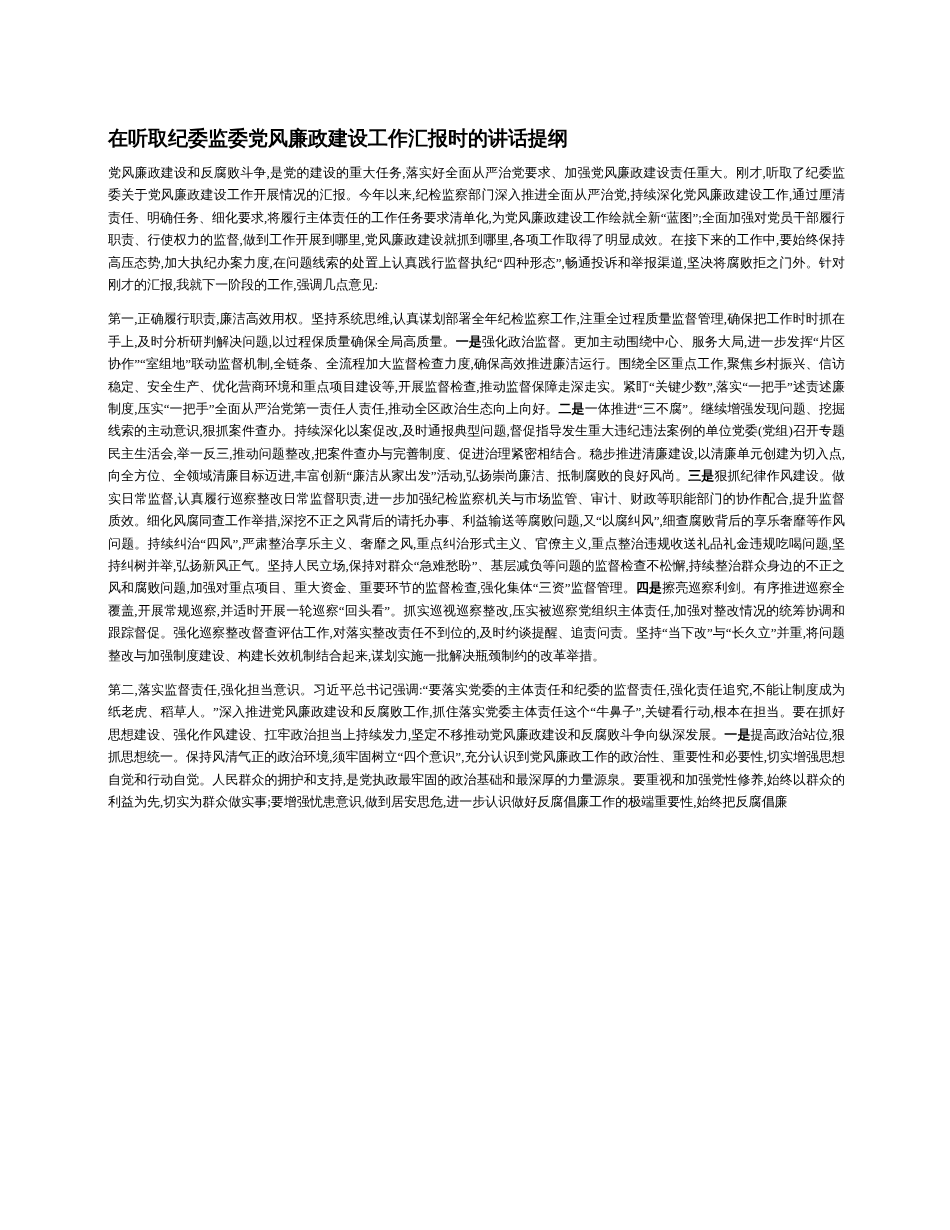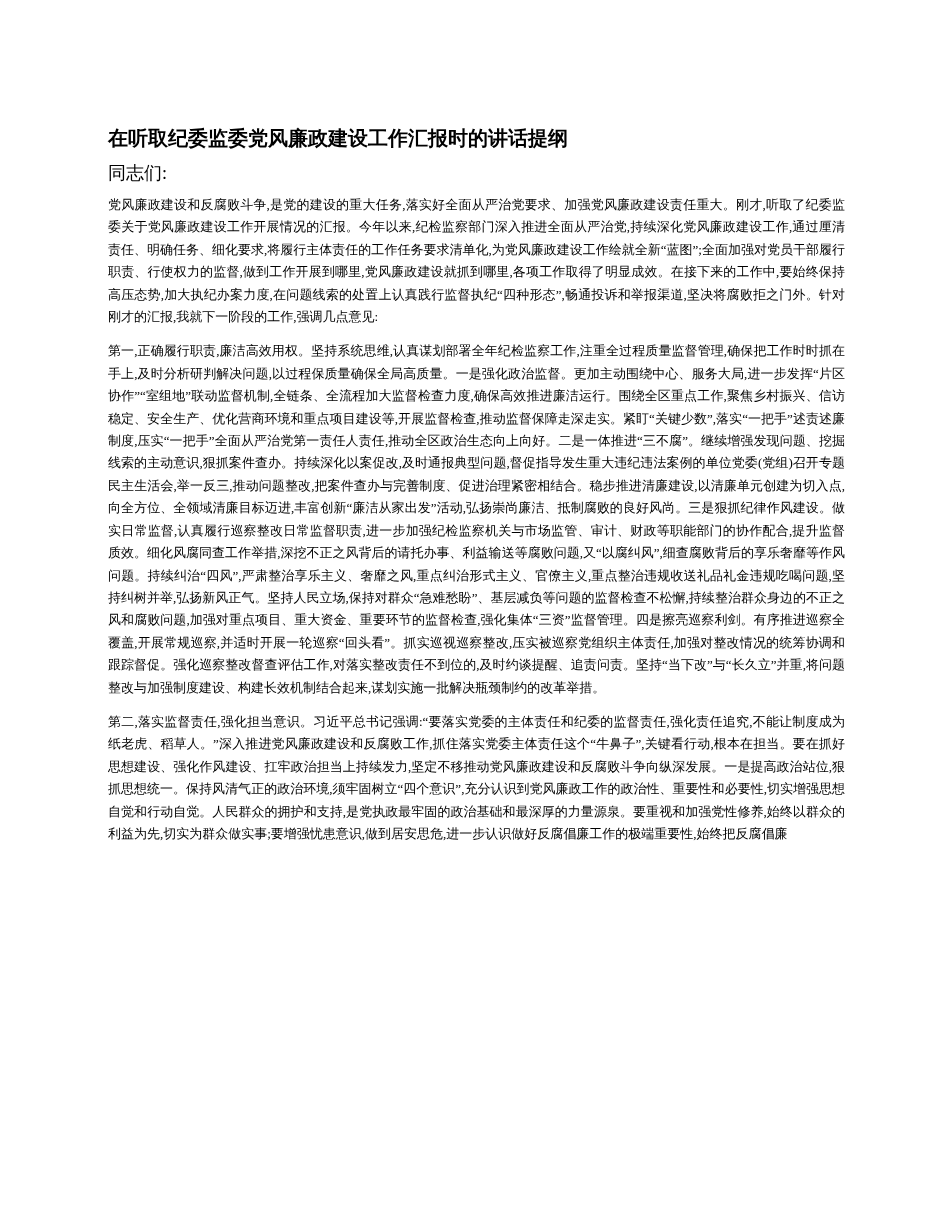--- a/index.html
+++ b/index.html
@@ -34,27 +34,26 @@
     margin: 0 0 10px 0;
   }
   .body-paragraph {
     font-size: 13px;
     line-height: 22.4px;
     margin: 0 0 12px 0;
     text-align: justify;
     word-break: break-all;
   }
   .body-paragraph .run-bold {
-    font-weight: 400;
+    font-weight: 700;
   }
 </style>
 </head>
 <body>
 
 <div class="page">
   <h1 class="doc-title">在听取纪委监委党风廉政建设工作汇报时的讲话提纲</h1>
-  <p class="salutation">同志们:</p>
   <div>
       <p class="body-paragraph"><span class="run-regular">党风廉政建设和反腐败斗争,是党的建设的重大任务,落实好全面从严治党要求、加强党风廉政建设责任重大。刚才,听取了纪委监委关于党风廉政建设工作开展情况的汇报。今年以来,纪检监察部门深入推进全面从严治党,持续深化党风廉政建设工作,通过厘清责任、明确任务、细化要求,将履行主体责任的工作任务要求清单化,为党风廉政建设工作绘就全新“蓝图”;全面加强对党员干部履行职责、行使权力的监督,做到工作开展到哪里,党风廉政建设就抓到哪里,各项工作取得了明显成效。在接下来的工作中,要始终保持高压态势,加大执纪办案力度,在问题线索的处置上认真践行监督执纪“四种形态”,畅通投诉和举报渠道,坚决将腐败拒之门外。针对刚才的汇报,我就下一阶段的工作,强调几点意见:</span></p>
       <p class="body-paragraph"><span class="run-regular">第一,正确履行职责,廉洁高效用权。坚持系统思维,认真谋划部署全年纪检监察工作,注重全过程质量监督管理,确保把工作时时抓在手上,及时分析研判解决问题,以过程保质量确保全局高质量。</span><span class="run-bold">一是</span><span class="run-regular">强化政治监督。更加主动围绕中心、服务大局,进一步发挥“片区协作”“室组地”联动监督机制,全链条、全流程加大监督检查力度,确保高效推进廉洁运行。围绕全区重点工作,聚焦乡村振兴、信访稳定、安全生产、优化营商环境和重点项目建设等,开展监督检查,推动监督保障走深走实。紧盯“关键少数”,落实“一把手”述责述廉制度,压实“一把手”全面从严治党第一责任人责任,推动全区政治生态向上向好。</span><span class="run-bold">二是</span><span class="run-regular">一体推进“三不腐”。继续增强发现问题、挖掘线索的主动意识,狠抓案件查办。持续深化以案促改,及时通报典型问题,督促指导发生重大违纪违法案例的单位党委(党组)召开专题民主生活会,举一反三,推动问题整改,把案件查办与完善制度、促进治理紧密相结合。稳步推进清廉建设,以清廉单元创建为切入点,向全方位、全领域清廉目标迈进,丰富创新“廉洁从家出发”活动,弘扬崇尚廉洁、抵制腐败的良好风尚。</span><span class="run-bold">三是</span><span class="run-regular">狠抓纪律作风建设。做实日常监督,认真履行巡察整改日常监督职责,进一步加强纪检监察机关与市场监管、审计、财政等职能部门的协作配合,提升监督质效。细化风腐同查工作举措,深挖不正之风背后的请托办事、利益输送等腐败问题,又“以腐纠风”,细查腐败背后的享乐奢靡等作风问题。持续纠治“四风”,严肃整治享乐主义、奢靡之风,重点纠治形式主义、官僚主义,重点整治违规收送礼品礼金违规吃喝问题,坚持纠树并举,弘扬新风正气。坚持人民立场,保持对群众“急难愁盼”、基层减负等问题的监督检查不松懈,持续整治群众身边的不正之风和腐败问题,加强对重点项目、重大资金、重要环节的监督检查,强化集体“三资”监督管理。</span><span class="run-bold">四是</span><span class="run-regular">擦亮巡察利剑。有序推进巡察全覆盖,开展常规巡察,并适时开展一轮巡察“回头看”。抓实巡视巡察整改,压实被巡察党组织主体责任,加强对整改情况的统筹协调和跟踪督促。强化巡察整改督查评估工作,对落实整改责任不到位的,及时约谈提醒、追责问责。坚持“当下改”与“长久立”并重,将问题整改与加强制度建设、构建长效机制结合起来,谋划实施一批解决瓶颈制约的改革举措。</span></p>
       <p class="body-paragraph"><span class="run-regular">第二,落实监督责任,强化担当意识。习近平总书记强调:“要落实党委的主体责任和纪委的监督责任,强化责任追究,不能让制度成为纸老虎、稻草人。”深入推进党风廉政建设和反腐败工作,抓住落实党委主体责任这个“牛鼻子”,关键看行动,根本在担当。要在抓好思想建设、强化作风建设、扛牢政治担当上持续发力,坚定不移推动党风廉政建设和反腐败斗争向纵深发展。</span><span class="run-bold">一是</span><span class="run-regular">提高政治站位,狠抓思想统一。保持风清气正的政治环境,须牢固树立“四个意识”,充分认识到党风廉政工作的政治性、重要性和必要性,切实增强思想自觉和行动自觉。人民群众的拥护和支持,是党执政最牢固的政治基础和最深厚的力量源泉。要重视和加强党性修养,始终以群众的利益为先,切实为群众做实事;要增强忧患意识,做到居安思危,进一步认识做好反腐倡廉工作的极端重要性,始终把反腐倡廉</span></p>
     </div>
 </div>
 
 </body></html>

